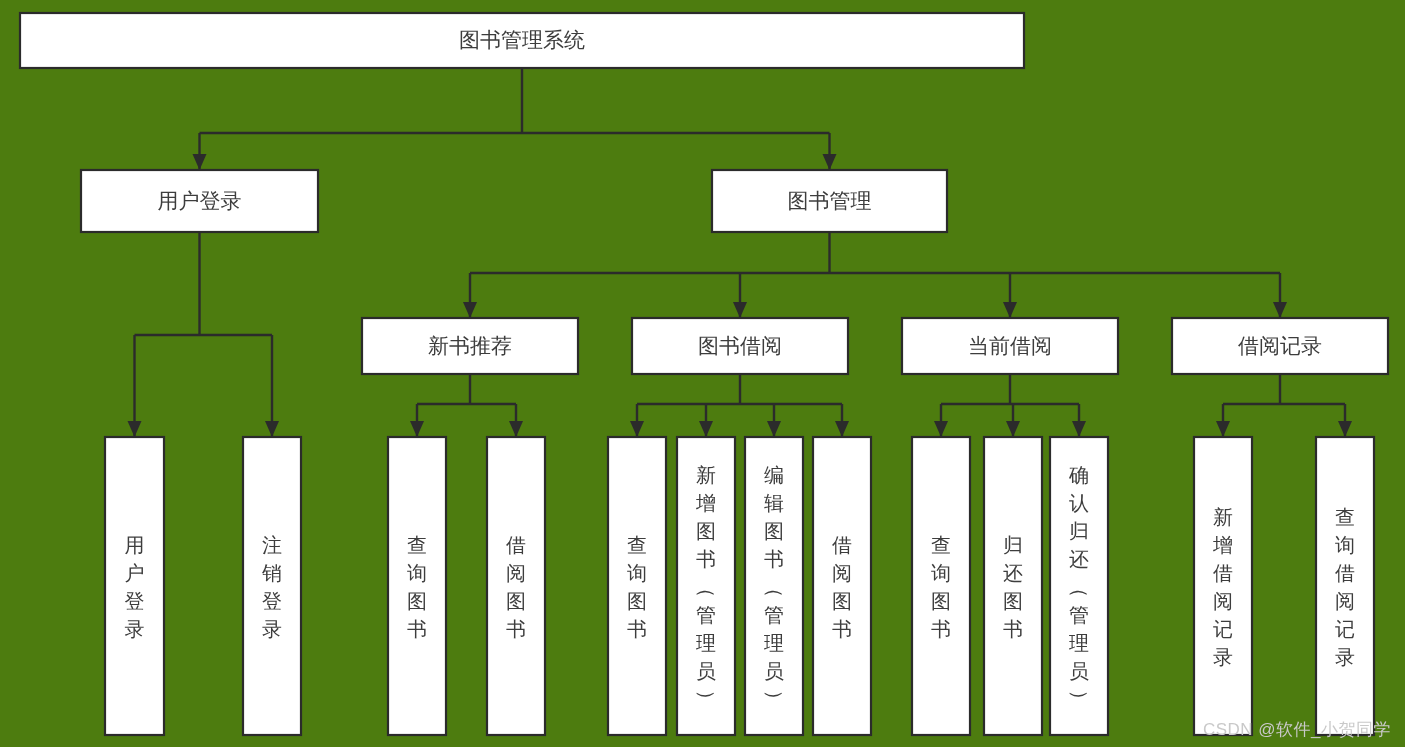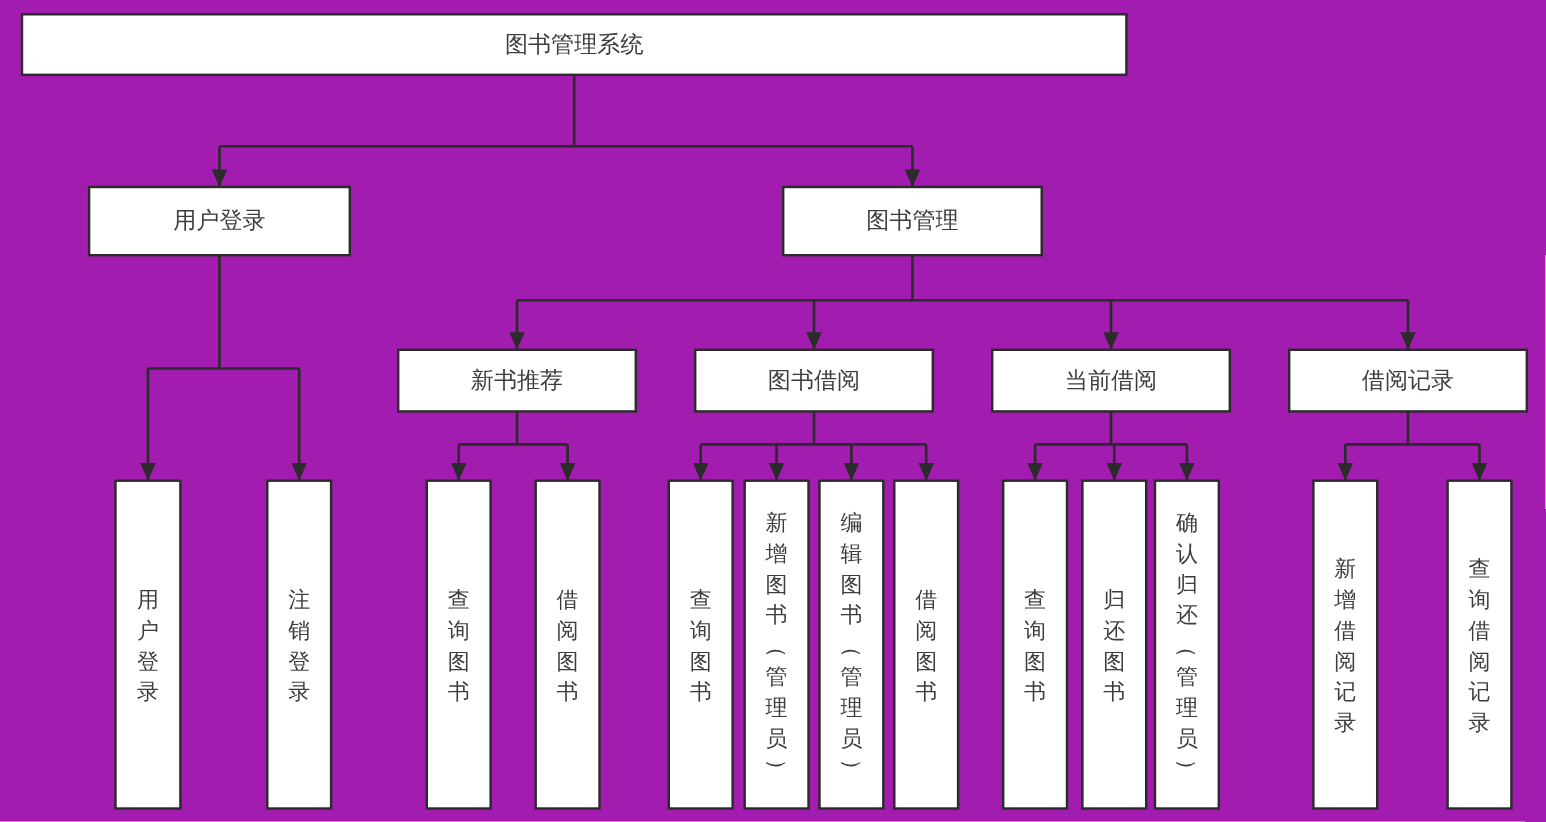--- a/index.html
+++ b/index.html
@@ -10,21 +10,21 @@
   body {
     width: 1405px;
     height: 747px;
     font-family: "Liberation Sans", "DejaVu Sans", sans-serif;
     overflow: hidden;
   }
   #diagram-root {
     position: relative;
     width: 1405px;
     height: 747px;
-    background: #a21caf;
+    background: #4d7c0f;
   }
   svg.diagram {
     position: absolute;
     left: 0;
     top: 0;
     width: 1405px;
     height: 747px;
     display: block;
   }
   .node-box {
@@ -252,14 +252,15 @@
           <text x="1345" y="551.84" class="node-label-vertical">询</text>
           <text x="1345" y="579.84" class="node-label-vertical">借</text>
           <text x="1345" y="607.84" class="node-label-vertical">阅</text>
           <text x="1345" y="635.84" class="node-label-vertical">记</text>
           <text x="1345" y="663.84" class="node-label-vertical">录</text>
         </g>
       </g>
 
   </svg>
 
+  <div class="watermark">CSDN @软件_小贺同学</div>
 
 </div>
 
 </body></html>

